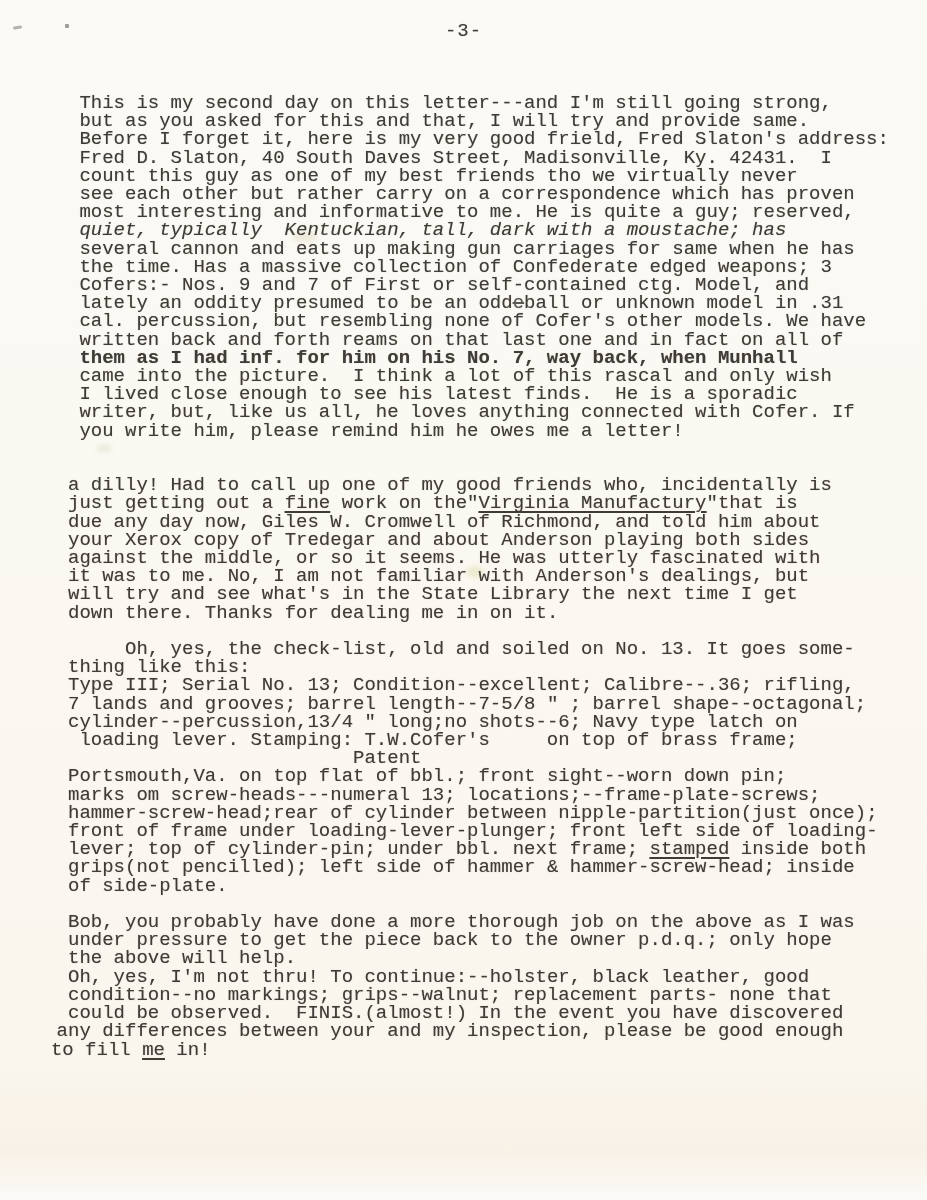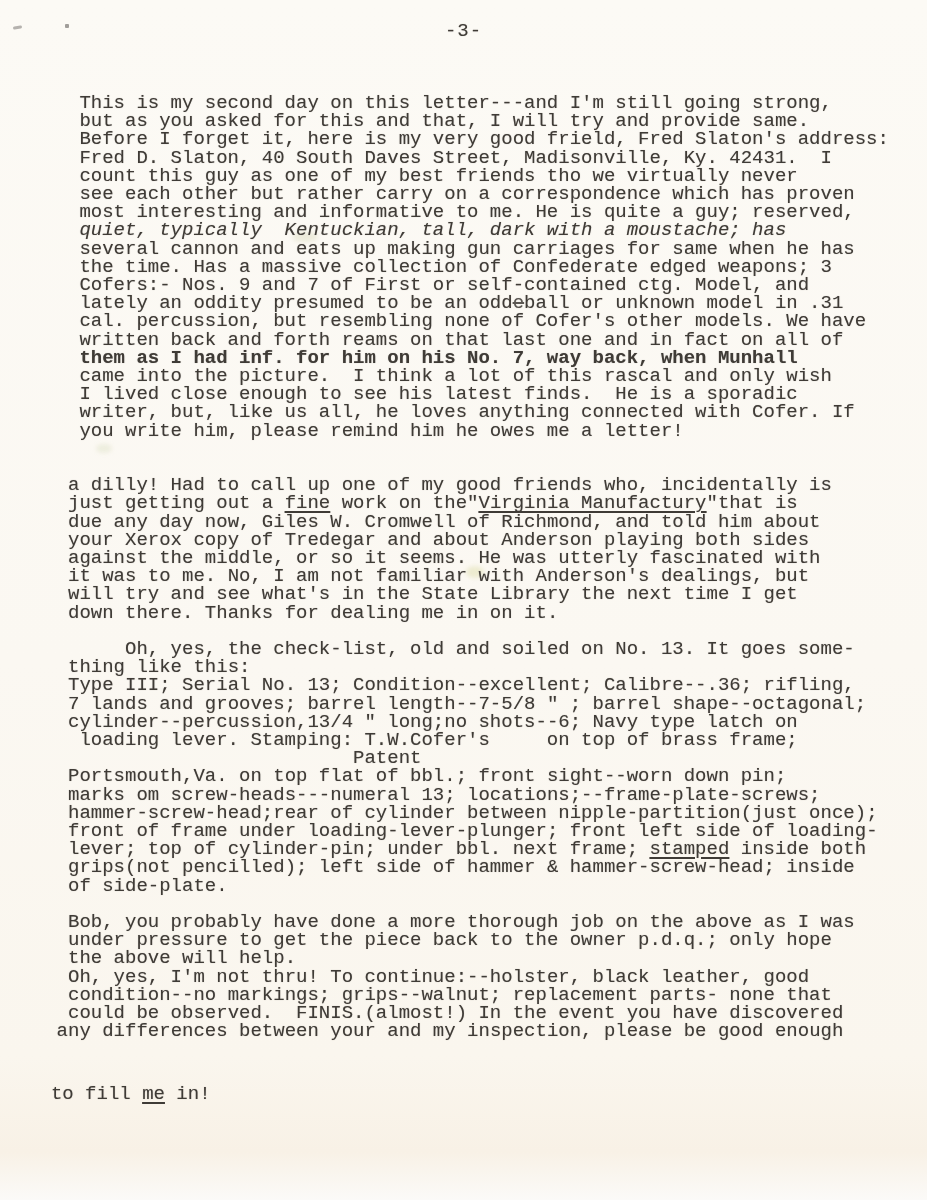--- a/index.html
+++ b/index.html
@@ -132,15 +132,15 @@
       <div class="line"><span>grips(not pencilled); left side of hammer &amp; hammer-screw-head; inside</span></div>
       <div class="line"><span>of side-plate.</span></div>
       <div class="line"><span></span></div>
       <div class="line"><span>Bob, you probably have done a more thorough job on the above as I was</span></div>
       <div class="line"><span>under pressure to get the piece back to the owner p.d.q.; only hope</span></div>
       <div class="line"><span>the above will help.</span></div>
       <div class="line"><span>Oh, yes, I'm not thru! To continue:--holster, black leather, good</span></div>
       <div class="line"><span>condition--no markings; grips--walnut; replacement parts- none that</span></div>
       <div class="line"><span>could be observed.  FINIS.(almost!) In the event you have discovered</span></div>
       <div class="line" style="margin-left: -1ch;"><span>any differences between your and my inspection, please be good enough</span></div>
-      <div class="line" style="margin-left: -1.5ch; margin-top: 44px;"><span>to fill </span><span class="u">me</span><span> in!</span></div>
+      <div class="line" style="margin-left: -1.5ch;"><span>to fill </span><span class="u">me</span><span> in!</span></div>
     </div>
 </div>
 
 </body></html>

